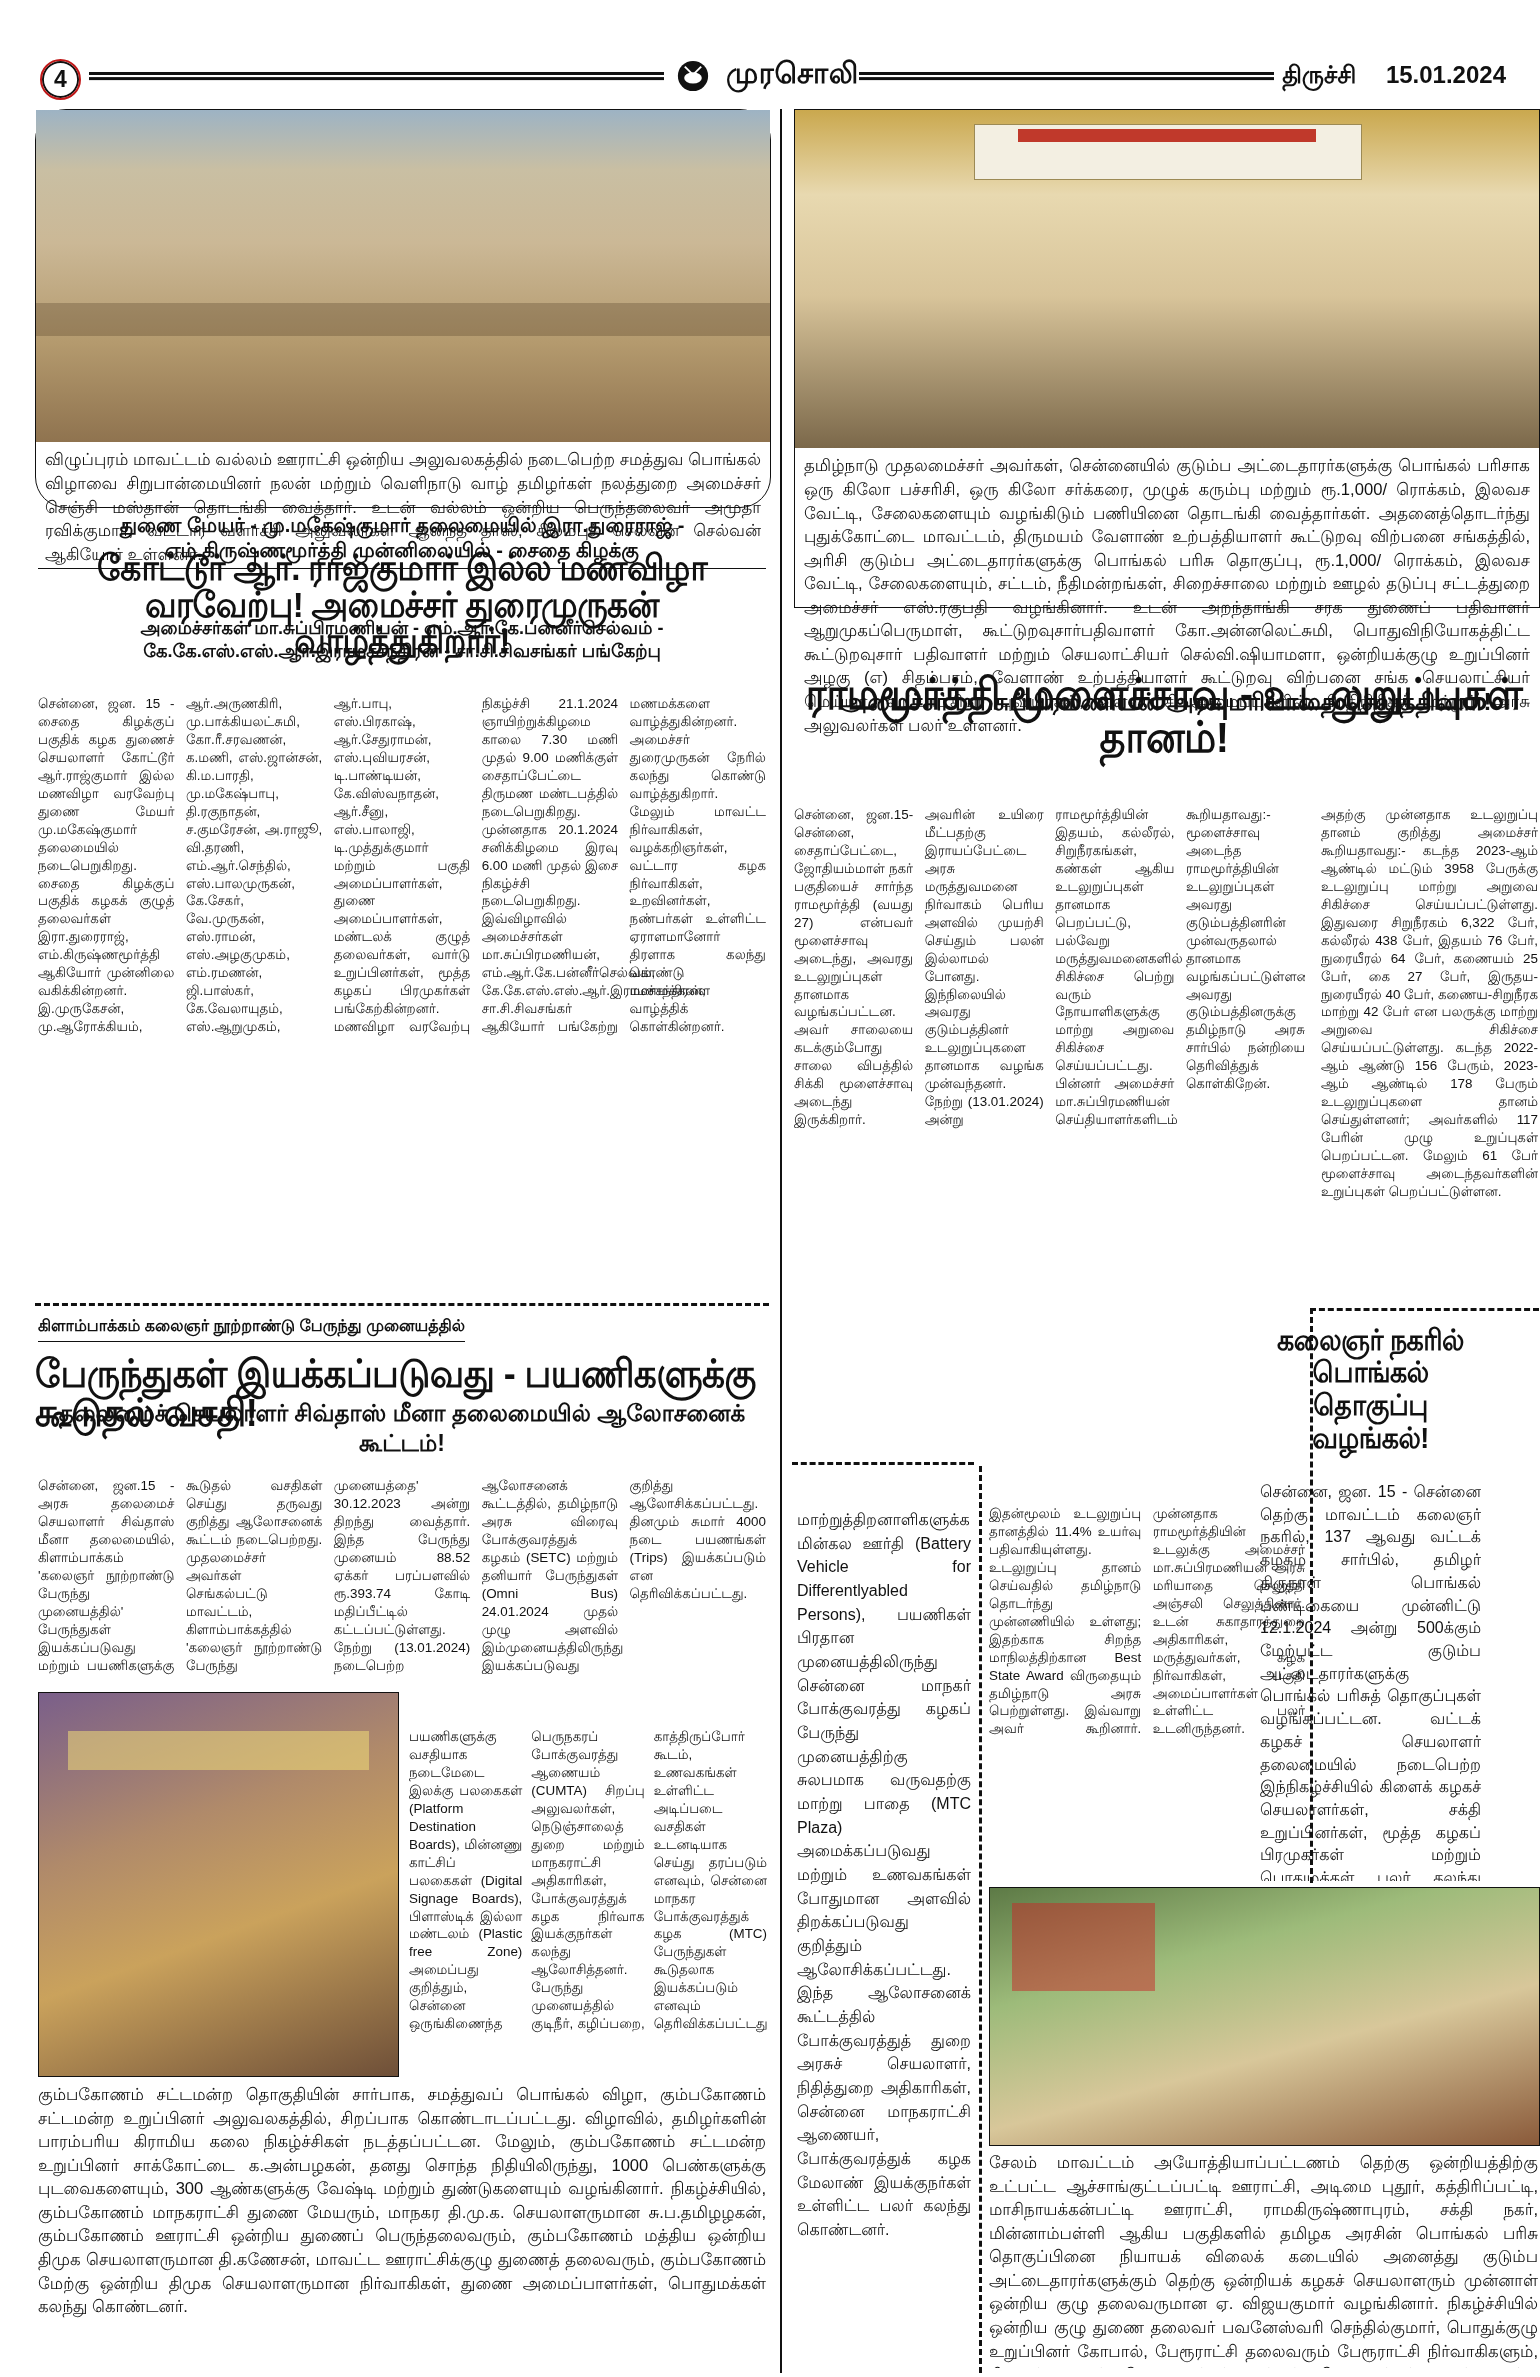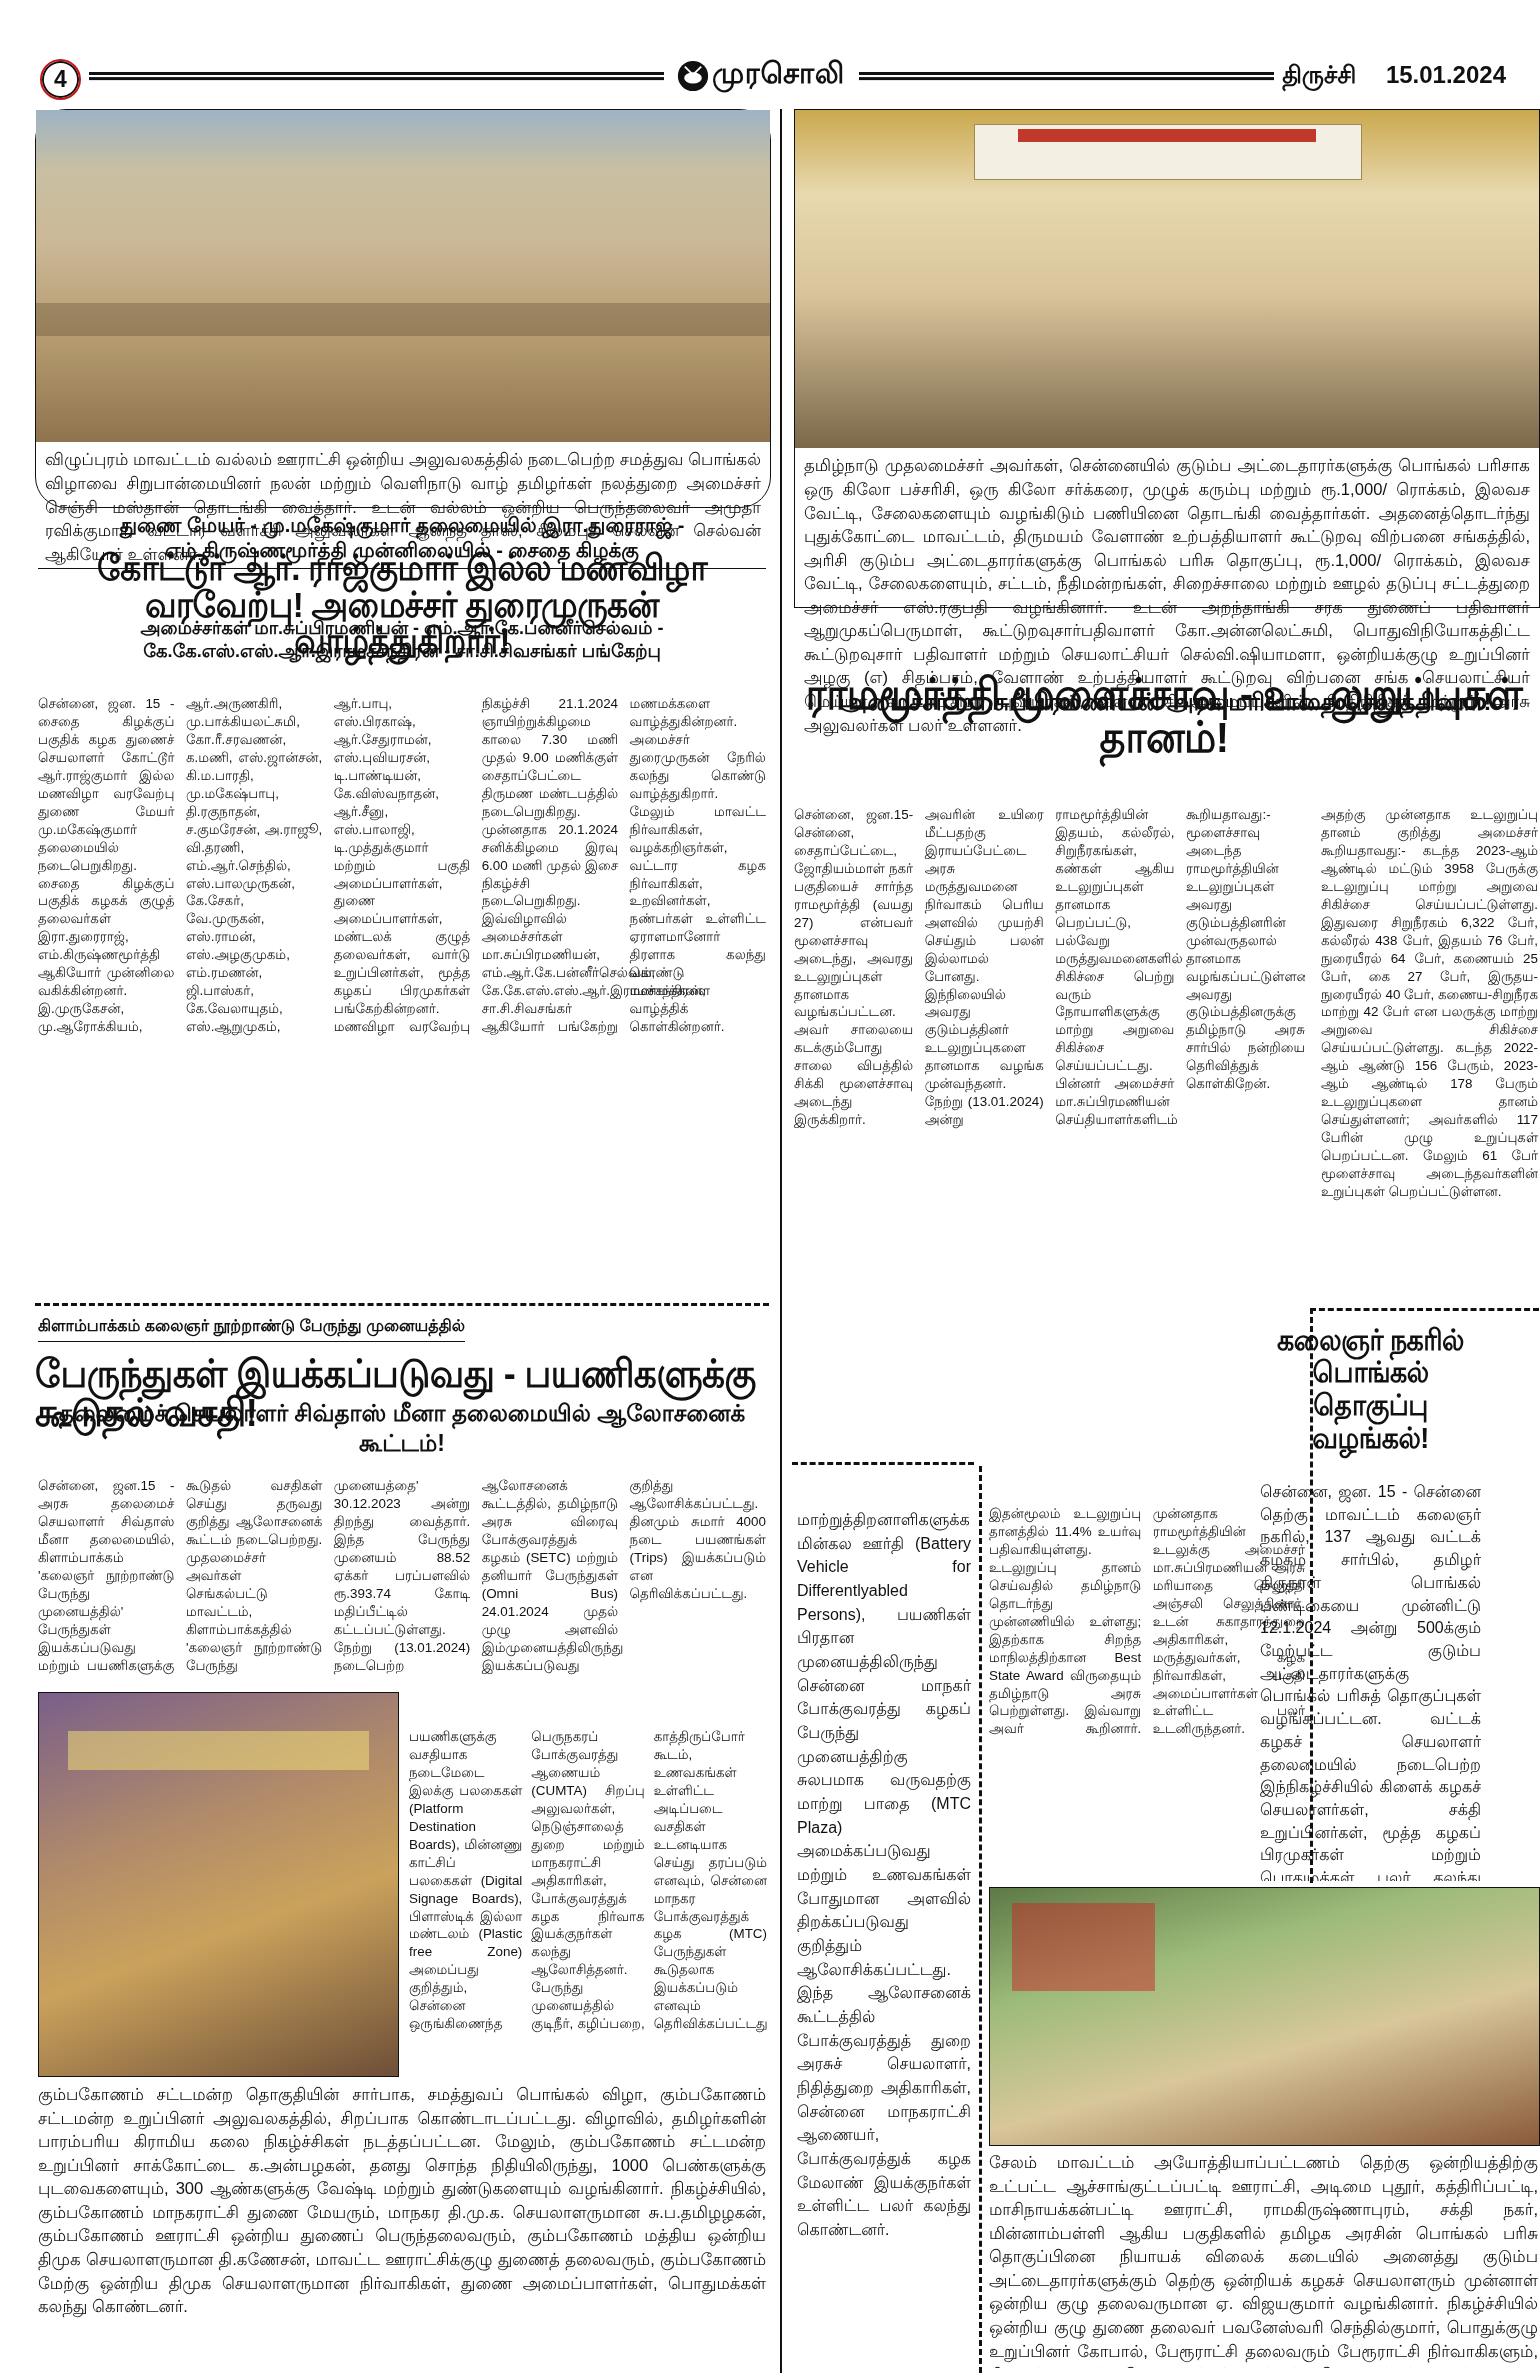--- a/index.html
+++ b/index.html
@@ -4,21 +4,21 @@
 <style>
   html,body{margin:0;padding:0;background:#e8e8e4;}
   #page{position:relative;width:1541px;height:2377px;background:#ffffff;
         font-family:"Liberation Sans","DejaVu Sans",sans-serif;color:#111;overflow:hidden;}
   .abs{position:absolute;}
   
   .pagenum{left:40px;top:59px;width:37px;height:37px;border:2.6px solid #c01818;border-radius:50%;
            box-shadow:inset 0 0 0 1.9px #111;display:flex;align-items:center;justify-content:center;
            font-size:23px;font-weight:bold;background:#fff;}
   .mast-rule{height:2.6px;background:#111;box-shadow:0 5.1px 0 #111;}
-  .masthead{display:flex;align-items:center;gap:2px;}
+  .masthead{display:flex;align-items:center;gap:16px;}
   .mast-title{font-size:29px;font-weight:bold;letter-spacing:0.6px;}
   .edition-date{font-size:24px;font-weight:bold;}
   
   .photo-frame{border:1.9px solid #111;background:#fff;}
   .photo{position:relative;overflow:hidden;}
   .caption{font-size:16.6px;line-height:1.42;text-align:justify;color:#111;}
   
   .kicker{font-weight:bold;text-align:center;}
   .kicker span{display:inline-block;border-bottom:1.9px solid #111;padding-bottom:3.8px;}
   .headline{font-weight:900;text-align:center;letter-spacing:-0.6px;transform:scaleY(1.08);transform-origin:top;}

